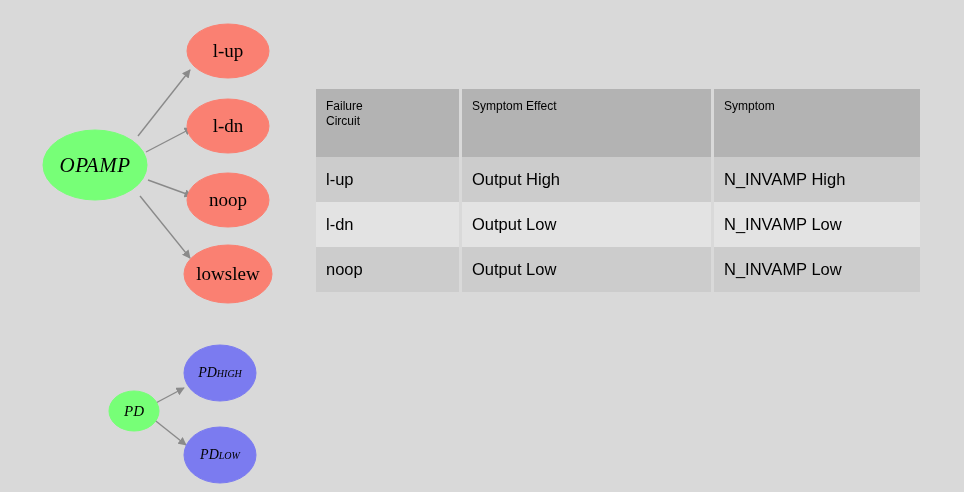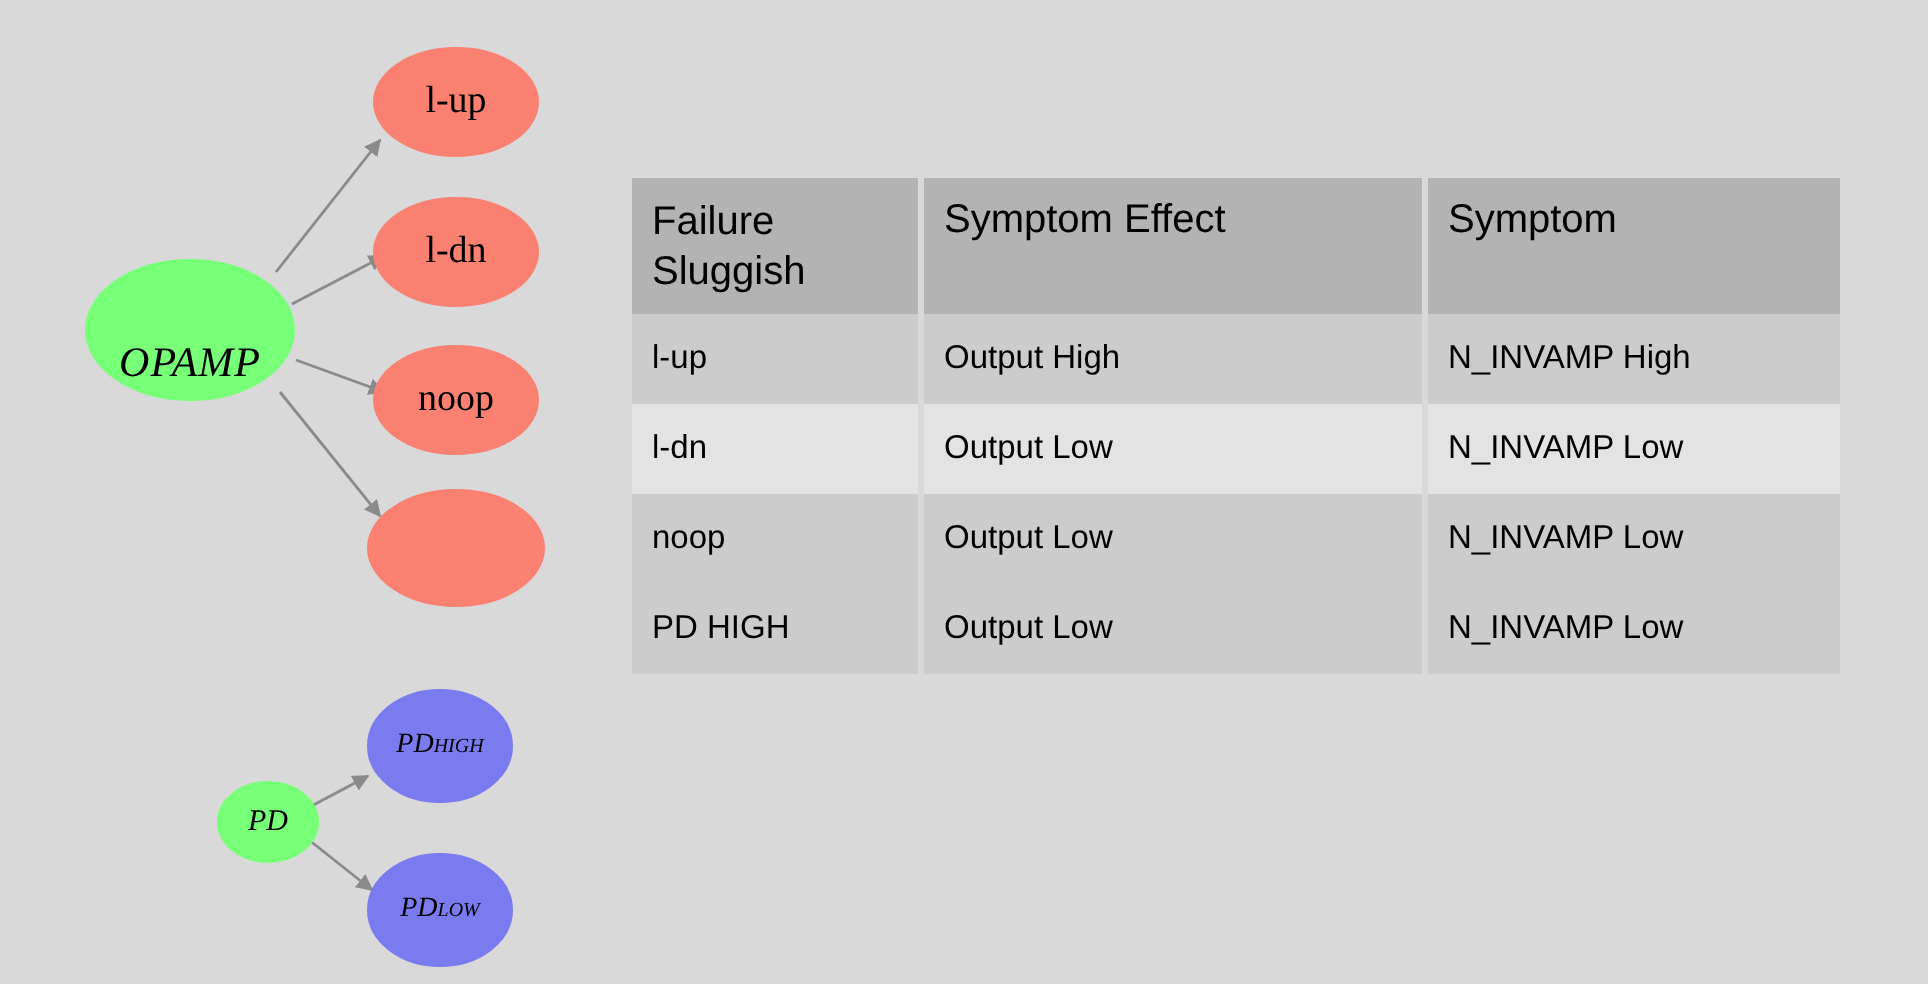--- a/index.html
+++ b/index.html
@@ -37,21 +37,20 @@
     pointer-events: none;
     color: #000;
   }
   .lbl-serif {
     font-family: "Liberation Serif", serif;
   }
   .lbl-opamp {
     font-style: italic;
     font-size: 21px;
     letter-spacing: 0.5px;
-    margin-top: 16px;
   }
   .lbl-red {
     font-family: "Liberation Serif", serif;
     font-size: 19px;
   }
   .lbl-pd {
     font-style: italic;
     font-size: 15px;
   }
   .lbl-pdsub {
@@ -77,21 +76,21 @@
   }
   table.fmea th,
   table.fmea td {
     text-align: left;
     vertical-align: middle;
     padding: 6px 0 6px 10px;
     font-weight: normal;
   }
   table.fmea thead th {
     background: #b3b3b3;
-    font-size: 20px;
+    font-size: 12px;
     height: 52px;
     vertical-align: top;
     padding-top: 10px;
   }
   table.fmea tbody tr.odd td {
     background: #cccccc;
   }
   table.fmea tbody tr.even td {
     background: #e3e3e3;
   }
@@ -139,20 +138,21 @@
       <ellipse cx="228" cy="274" rx="44" ry="29" fill="#fa8072" stroke="#fa8072"></ellipse>
       <ellipse cx="134" cy="411" rx="25" ry="20" fill="#77ff77" stroke="#77ff77"></ellipse>
       <ellipse cx="220" cy="373" rx="36" ry="28" fill="#7b7bf0" stroke="#7b7bf0"></ellipse>
       <ellipse cx="220" cy="455" rx="36" ry="28" fill="#7b7bf0" stroke="#7b7bf0"></ellipse>
     </svg>
 
     <div class="node-label lbl-serif lbl-opamp" style="left:43px; top:150px; width:104px; height:30px;">OPAMP</div>
     <div class="node-label lbl-red" style="left:187px; top:37px; width:82px; height:28px;">l-up</div>
     <div class="node-label lbl-red" style="left:187px; top:112px; width:82px; height:28px;">l-dn</div>
     <div class="node-label lbl-red" style="left:187px; top:186px; width:82px; height:28px;">noop</div>
+    <div class="node-label lbl-red" style="left:184px; top:260px; width:88px; height:28px;">lowslew</div>
     <div class="node-label lbl-serif lbl-pd" style="left:109px; top:399px; width:50px; height:24px;">PD</div>
     <div class="node-label lbl-serif lbl-pdsub" style="left:184px; top:361px; width:72px; height:24px;">
       <span>PD</span>
         <sub>HIGH</sub>
     </div>
     <div class="node-label lbl-serif lbl-pdsub" style="left:184px; top:443px; width:72px; height:24px;">
       <span>PD</span>
         <sub>LOW</sub>
     </div>
   </div>
@@ -164,21 +164,21 @@
           <col class="gap">
           <col class="c2">
           <col class="gap">
           <col class="c3">
       </colgroup>
       <thead>
         <tr>
           <th>
             <div class="hdr-two-line">
               <div>Failure</div>
-              <div>Sluggish</div>
+              <div>Circuit</div>
             </div>
           </th>
           <th class="gapcell"></th>
           <th>Symptom Effect</th>
           <th class="gapcell"></th>
           <th>Symptom</th>
         </tr>
       </thead>
       <tbody>
         <tr class="odd">
@@ -195,24 +195,17 @@
           <td class="gapcell"></td>
           <td>N_INVAMP Low</td>
         </tr>
         <tr class="odd">
           <td>noop</td>
           <td class="gapcell"></td>
           <td>Output Low</td>
           <td class="gapcell"></td>
           <td>N_INVAMP Low</td>
         </tr>
-        <tr class="odd">
-          <td>PD HIGH</td>
-          <td class="gapcell"></td>
-          <td>Output Low</td>
-          <td class="gapcell"></td>
-          <td>N_INVAMP Low</td>
-        </tr>
       </tbody>
     </table>
   </div>
 
 </div>
 
 </body></html>

